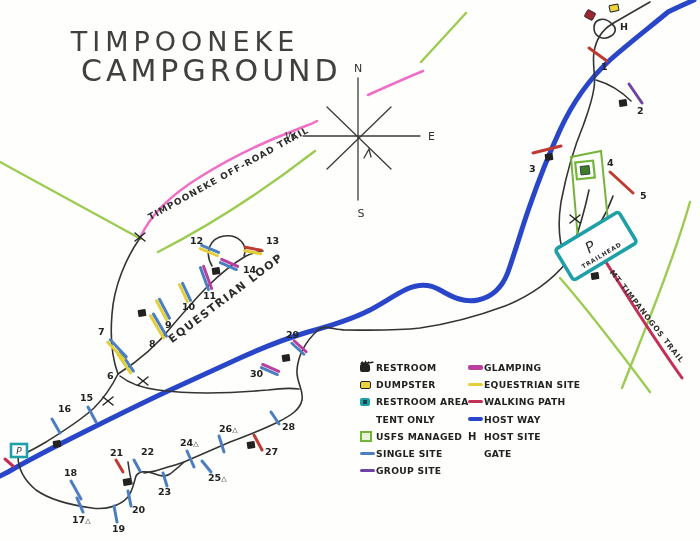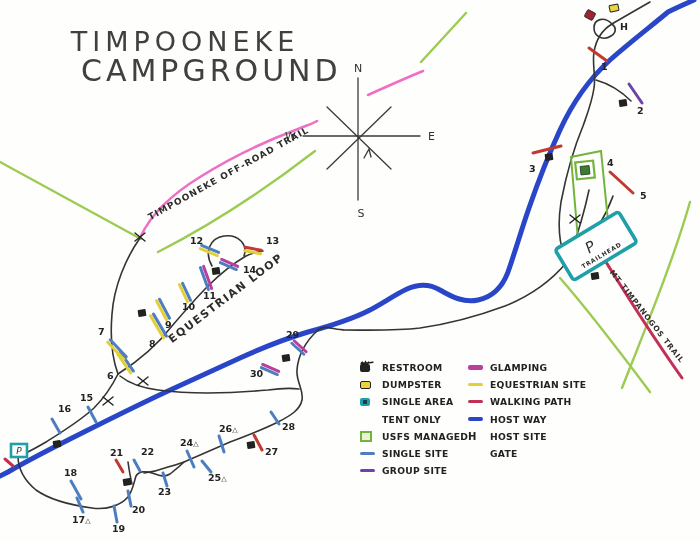--- a/index.html
+++ b/index.html
@@ -23,21 +23,21 @@
   .compass-line{stroke:#3a3a3a;stroke-width:1.3;stroke-linecap:round;}
   .compass-letter{font-size:11px;fill:#333;font-weight:400;}
   .maplabel{fill:#2d2d2d;font-weight:700;}
   .site-num{font-size:9.5px;font-weight:700;fill:#222;}
   .usfs-outline{fill:none;stroke:var(--usfsBorder);stroke-width:2;}
 
   
   .legend{position:absolute;left:360px;top:359px;display:flex;gap:10px;}
   .legend-col{display:flex;flex-direction:column;}
   .legend-col.c1{width:98px;}
-  .legend-row{display:flex;align-items:center;gap:6px;height:17.2px;}
+  .legend-row{display:flex;align-items:center;height:17.2px;}
   .lab{font-size:9.2px;font-weight:700;letter-spacing:.3px;color:#222;white-space:nowrap;}
   .sw{width:16px;flex:none;display:flex;align-items:center;}
   .sw-square{width:10px;height:8px;border-radius:2px;}
   .sw-square.bordered{border:1.3px solid #222;width:9px;height:6px;}
   .sw-line{width:15px;height:3px;border-radius:2px;}
   .sw-line-thick{width:15px;height:4.6px;border-radius:2px;}
   .sw-parking{width:10px;height:8px;border-radius:2px;background:var(--parking);
               display:flex;align-items:center;justify-content:center;}
   .sw-parking i{display:block;width:4px;height:4px;background:#15414f;}
   .sw-usfs{width:8px;height:7px;border:2px solid var(--usfsBorder);background:#eaf3d8;}
@@ -304,21 +304,21 @@
           </span>
       <span class="lab">DUMPSTER</span>
     </div>
 
     <div class="legend-row">
       <span class="sw">
             <div class="sw-parking">
               <i></i>
             </div>
           </span>
-      <span class="lab">SINGLE AREA</span>
+      <span class="lab">RESTROOM AREA</span>
     </div>
 
     <div class="legend-row">
       <span class="sw">
             <div>
               <svg width="11" height="11" viewBox="0 0 11 11">
                 <path d="M1.5,10 L5.5,2.5 L9.5,10 Z" fill="none" stroke="#222" stroke-width="1.2"></path>
                 <path d="M3.8,5.6 L2.2,2.4 M7.2,5.6 L8.8,2.4" stroke="#222" stroke-width="1.1"></path>
               </svg>
             </div>

